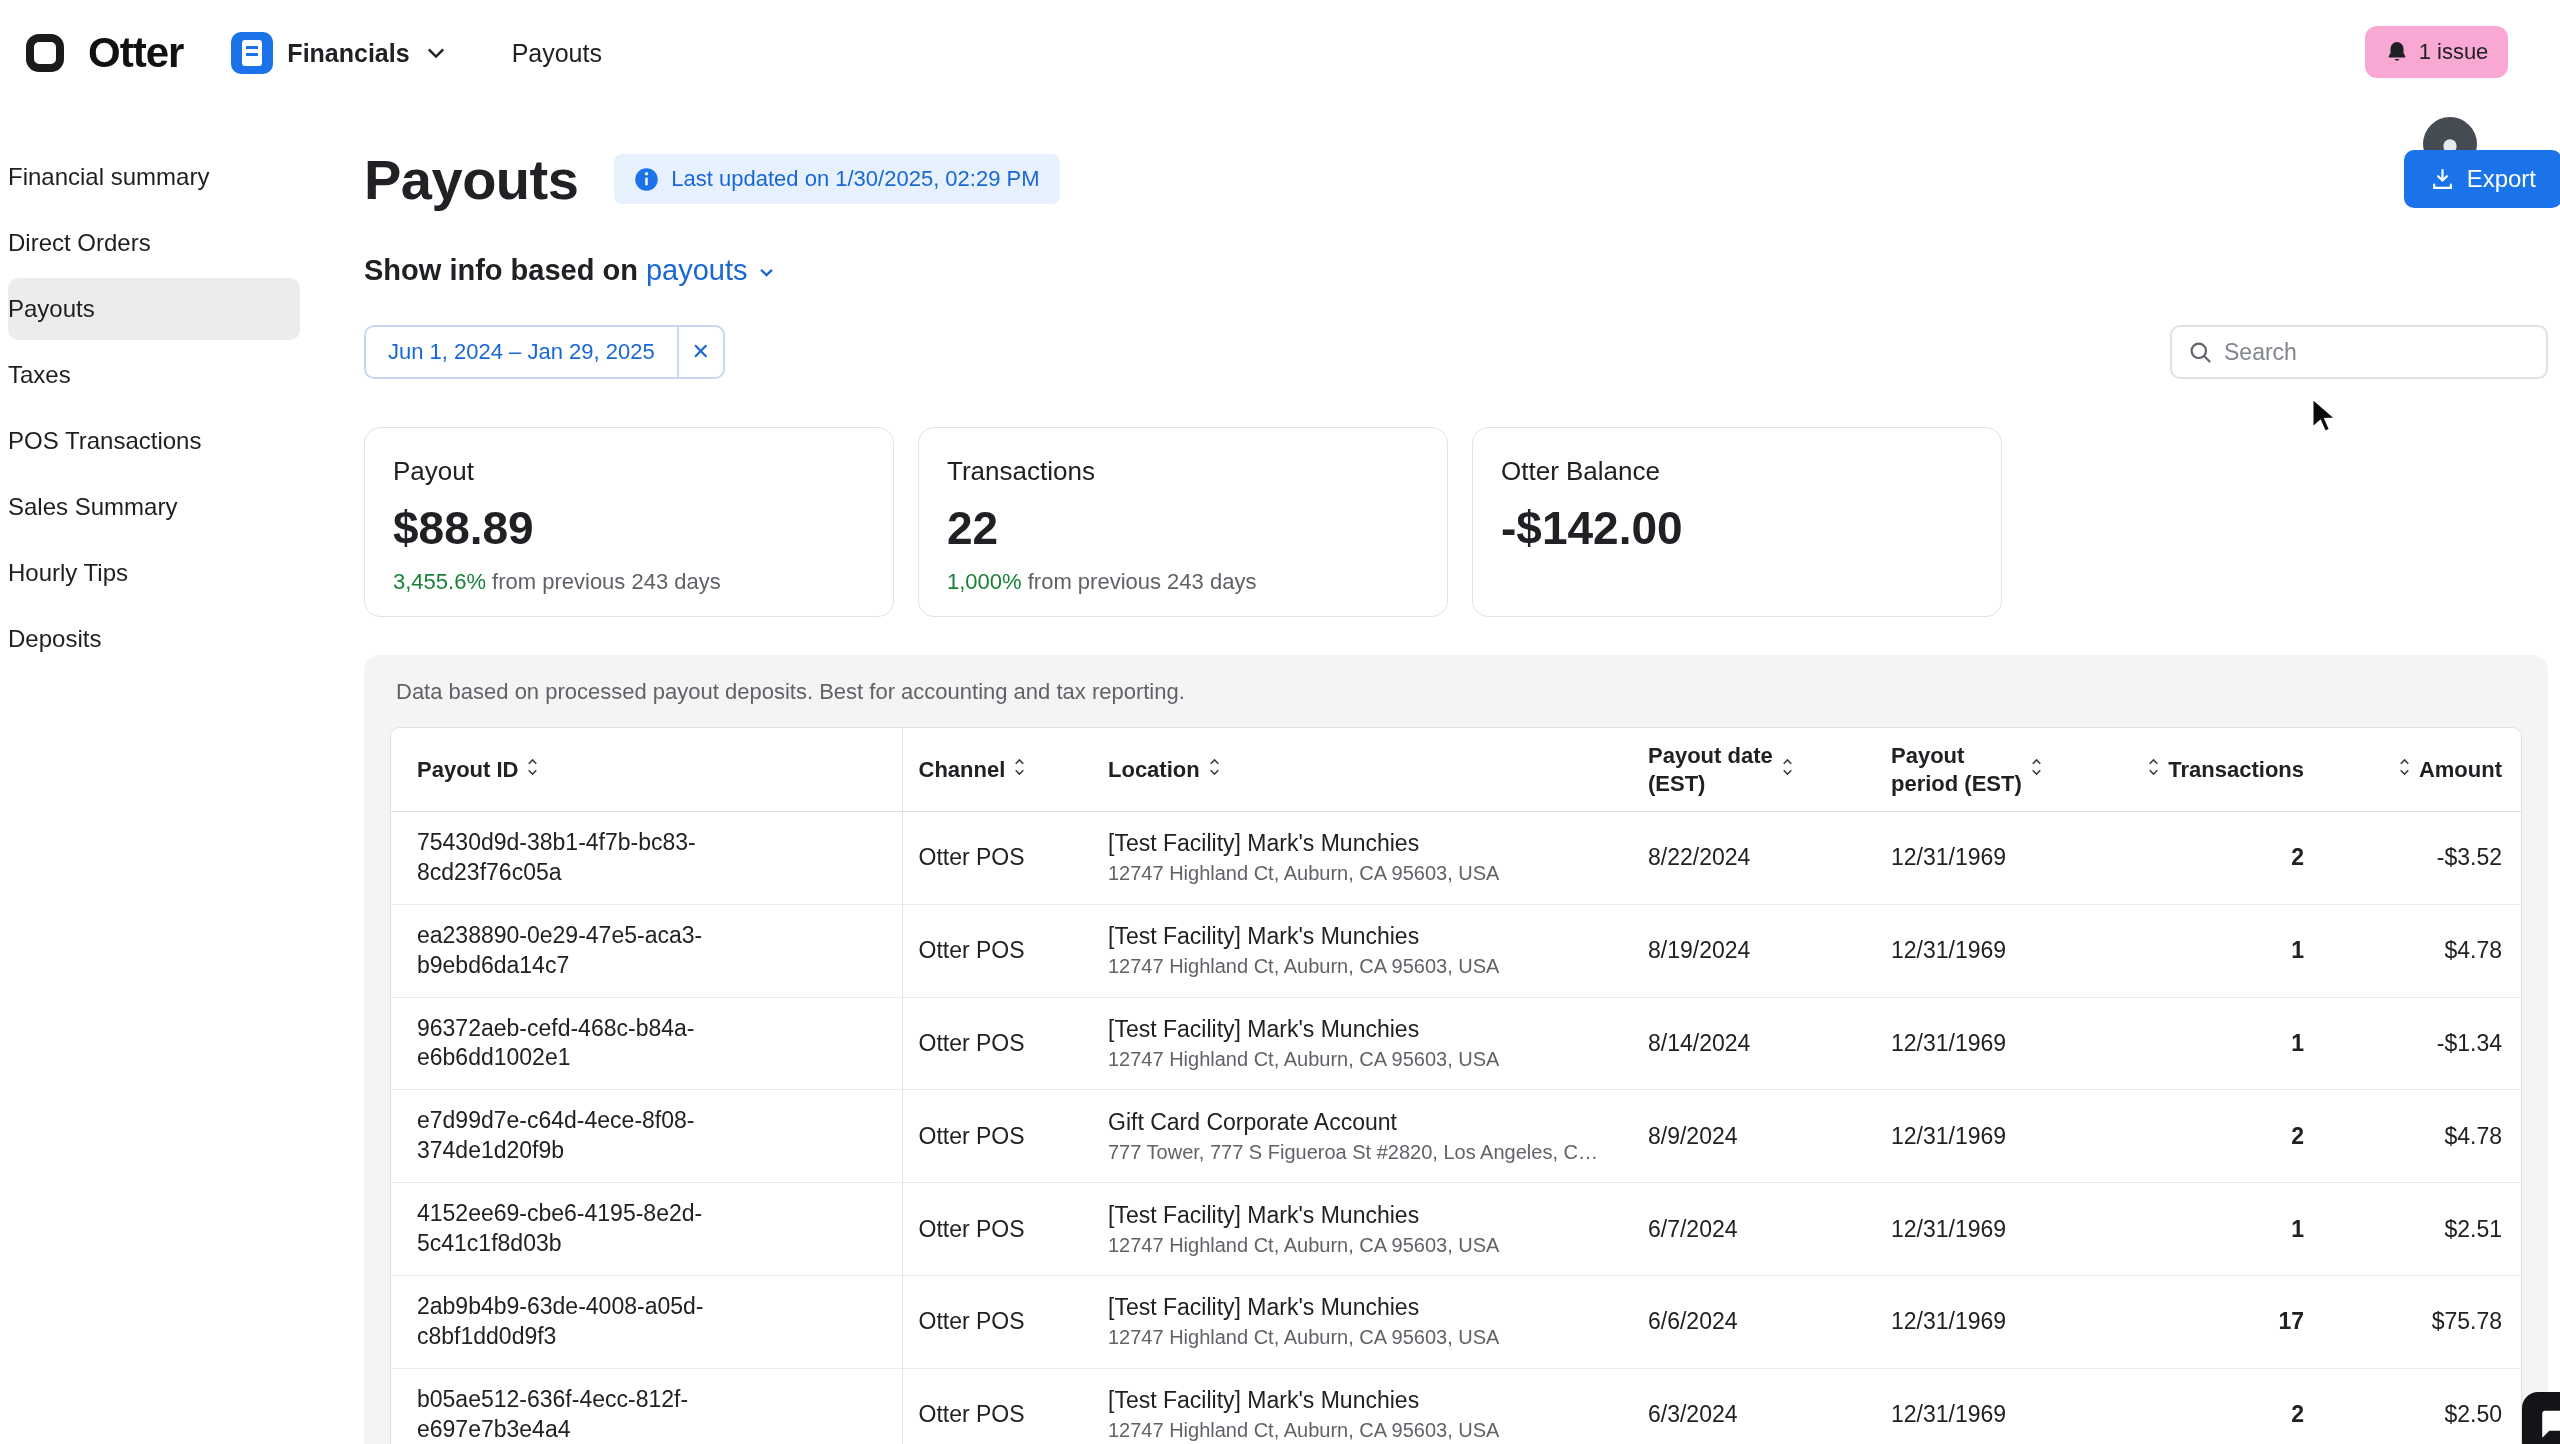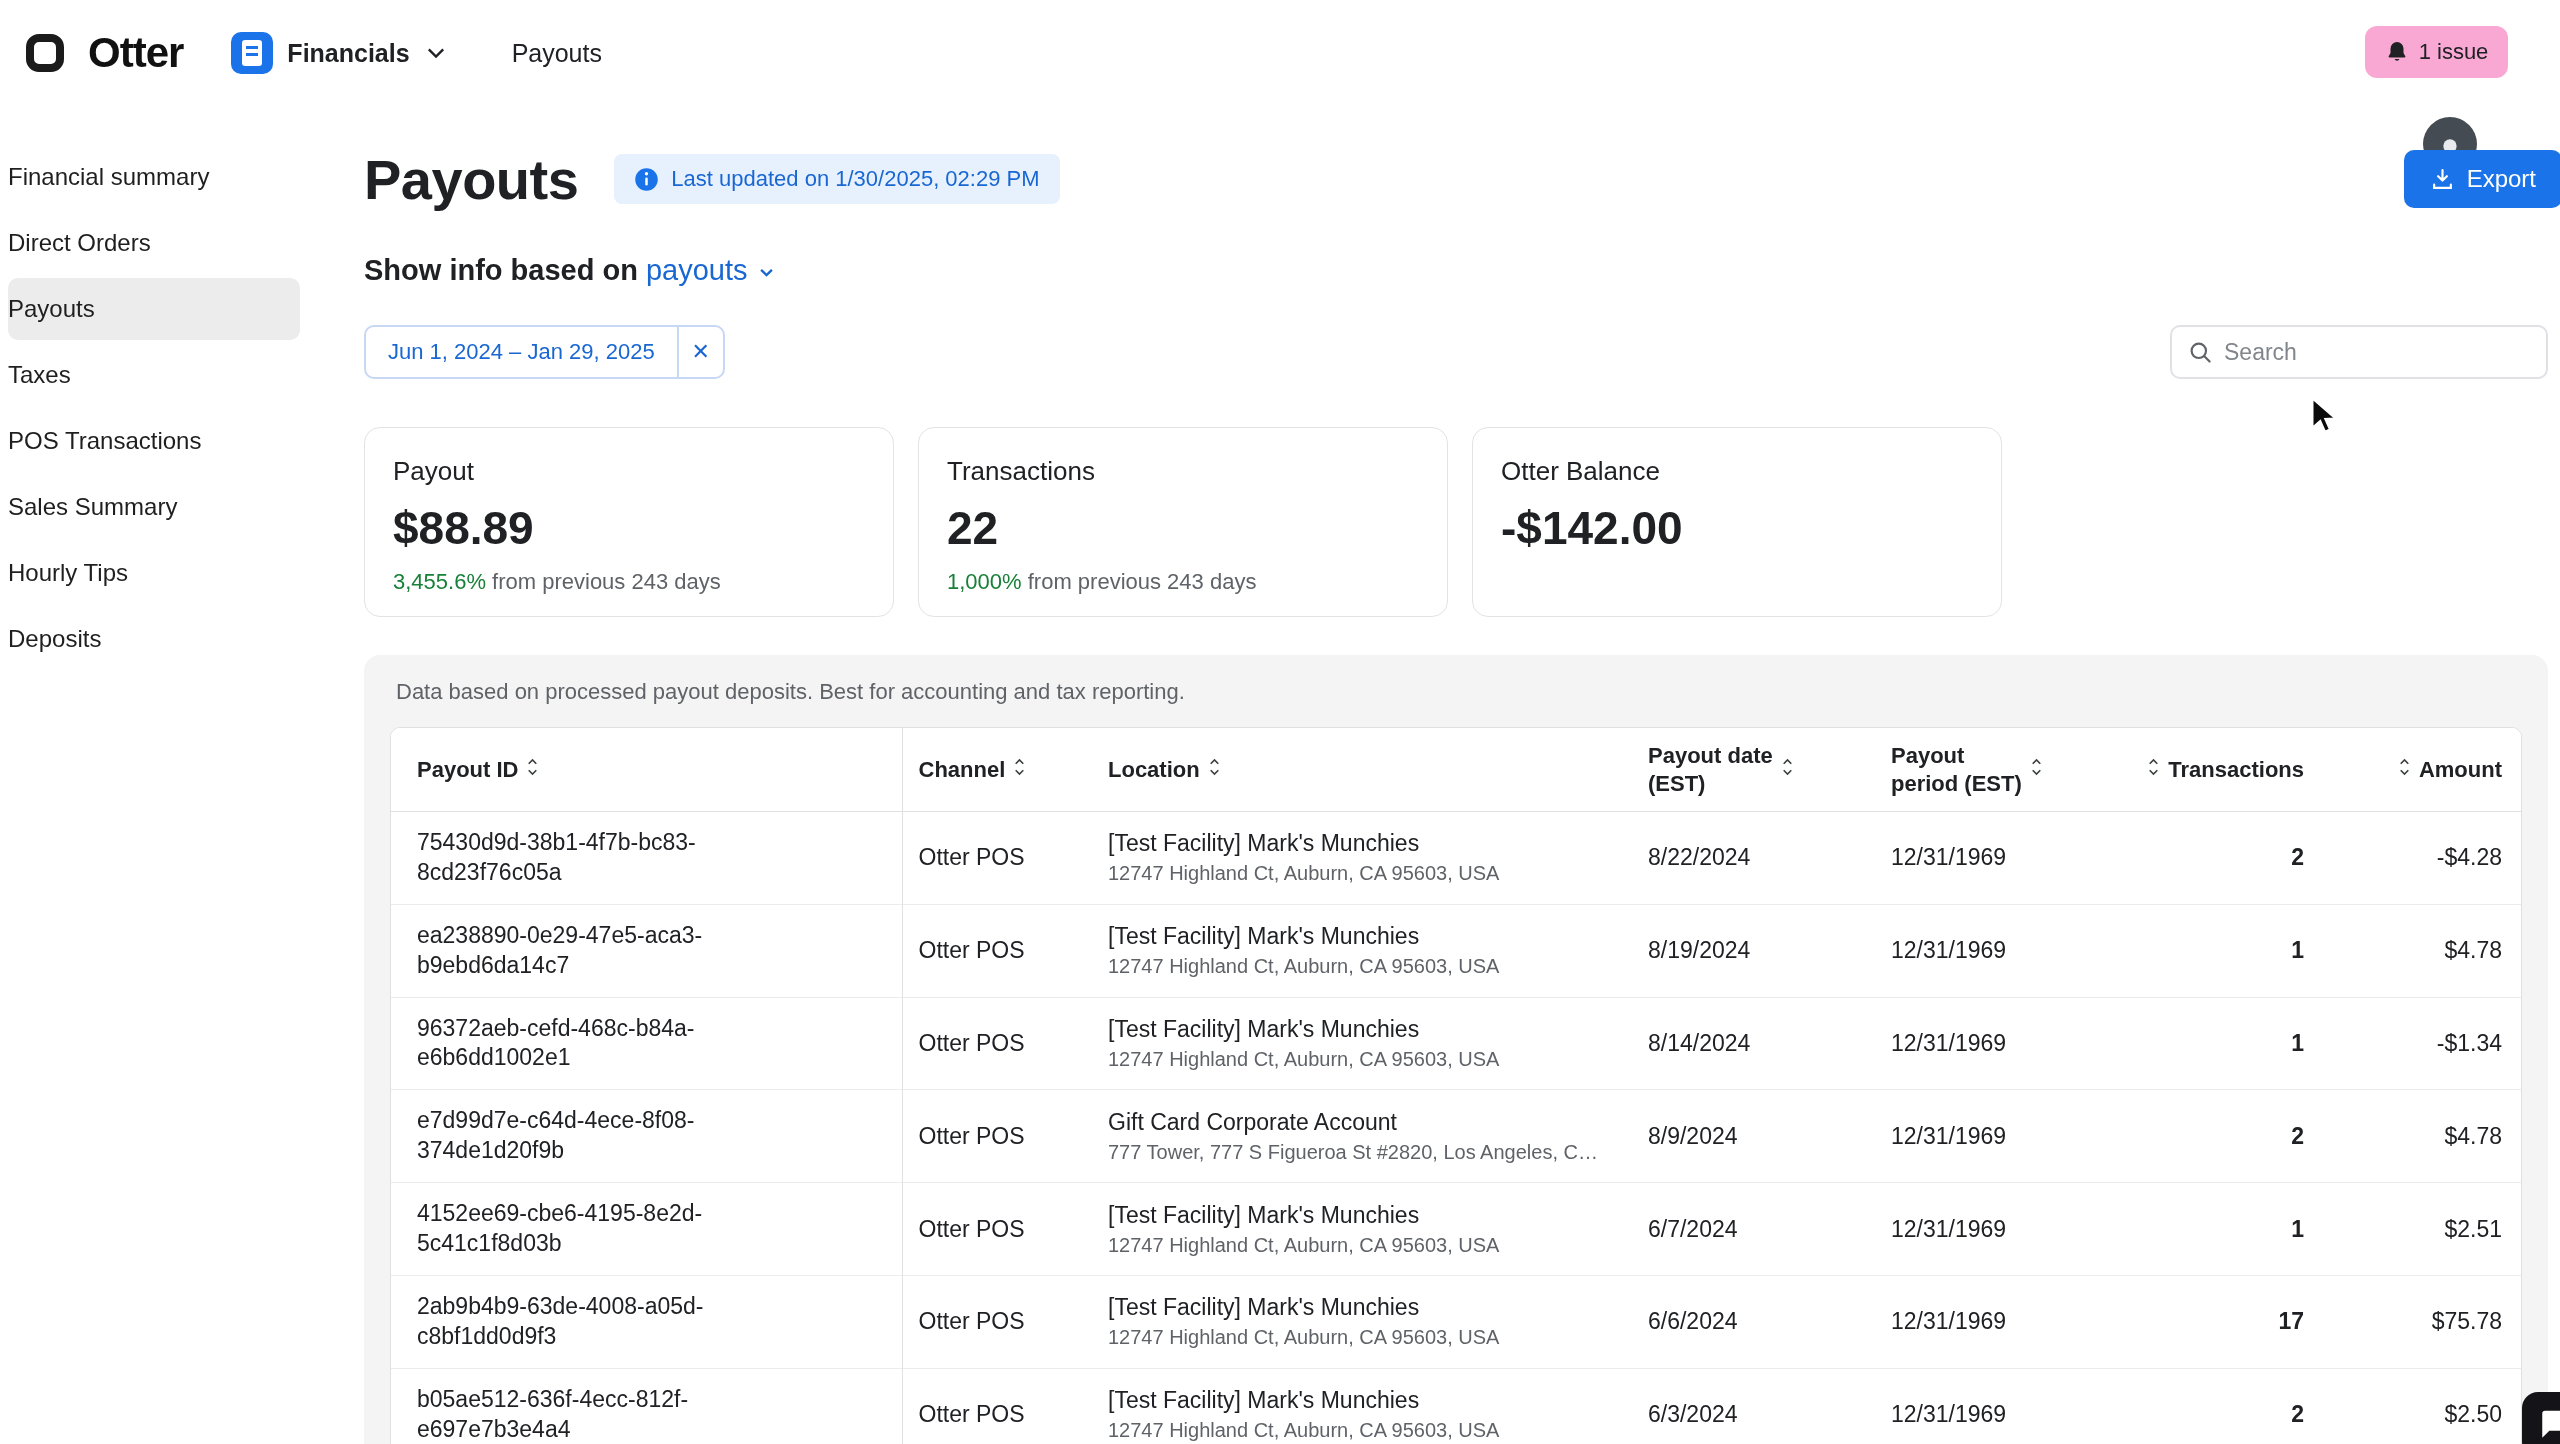--- a/index.html
+++ b/index.html
@@ -242,21 +242,21 @@
             <tr>
               <td class="c-id">75430d9d-38b1-4f7b-bc83-8cd23f76c05a</td>
               <td class="c-ch">Otter POS</td>
               <td class="c-loc">
                 <div class="loc-name">[Test Facility] Mark's Munchies</div>
                 <div class="loc-addr">12747 Highland Ct, Auburn, CA 95603, USA</div>
               </td>
               <td class="c-date">8/22/2024</td>
               <td class="c-period">12/31/1969</td>
               <td class="c-tx right">2</td>
-              <td class="c-amt right">-$4.28</td>
+              <td class="c-amt right">-$3.52</td>
             </tr>
             <tr>
               <td class="c-id">ea238890-0e29-47e5-aca3-b9ebd6da14c7</td>
               <td class="c-ch">Otter POS</td>
               <td class="c-loc">
                 <div class="loc-name">[Test Facility] Mark's Munchies</div>
                 <div class="loc-addr">12747 Highland Ct, Auburn, CA 95603, USA</div>
               </td>
               <td class="c-date">8/19/2024</td>
               <td class="c-period">12/31/1969</td>

